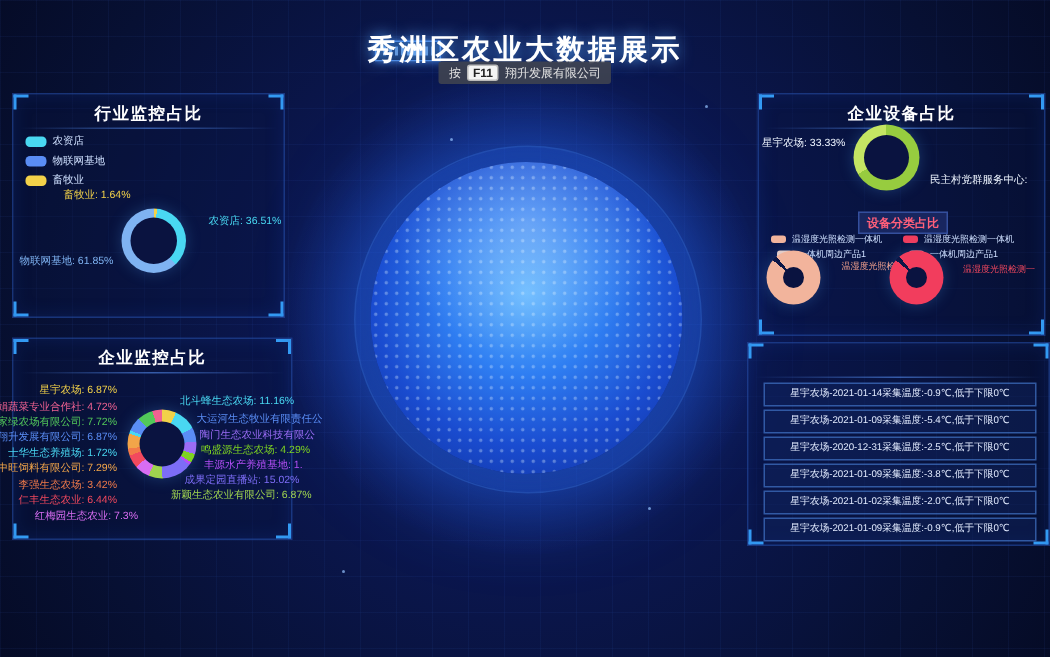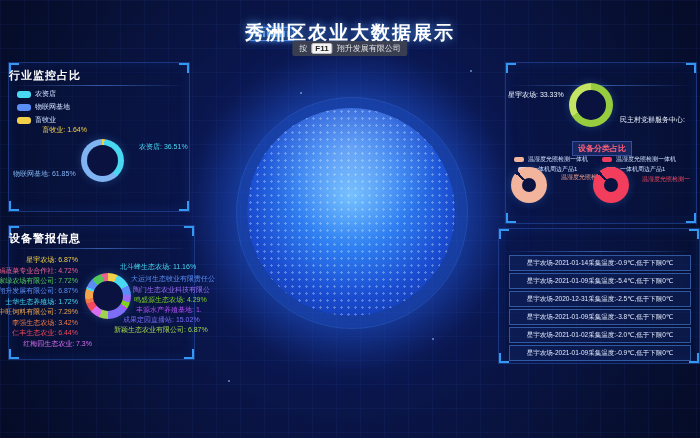--- a/index.html
+++ b/index.html
@@ -26,21 +26,21 @@
   .panel{position:absolute;border:1px solid rgba(46,96,200,.45);background:rgba(10,20,66,.35);
     box-shadow:0 0 12px rgba(20,60,160,.25) inset;}
   .panel{background-image:
     linear-gradient(#38a8ff,#38a8ff),linear-gradient(#38a8ff,#38a8ff),
     linear-gradient(#38a8ff,#38a8ff),linear-gradient(#38a8ff,#38a8ff),
     linear-gradient(#38a8ff,#38a8ff),linear-gradient(#38a8ff,#38a8ff),
     linear-gradient(#38a8ff,#38a8ff),linear-gradient(#38a8ff,#38a8ff);
     background-repeat:no-repeat;
     background-size:10px 2px,2px 10px,10px 2px,2px 10px,10px 2px,2px 10px,10px 2px,2px 10px;
     background-position:0 0,0 0,100% 0,100% 0,0 100%,0 100%,100% 100%,100% 100%;}
-  .ptitle{position:absolute;left:0;top:5px;width:100%;text-align:left;color:#fff;
+  .ptitle{position:absolute;left:0;top:5px;width:100%;text-align:center;color:#fff;
     font-size:11px;font-weight:bold;letter-spacing:1px;}
   .pline{position:absolute;left:4px;right:4px;top:22px;height:1px;
     background:linear-gradient(90deg,transparent,rgba(90,150,255,.55),transparent);}
   
   .lgrow{position:absolute;display:flex;align-items:center;gap:4px;}
   .sw{width:14px;height:7px;border-radius:3px;display:inline-block;}
   .sw2{width:10px;height:5px;border-radius:2px;display:inline-block;}
   .lgtx{font-size:7px;color:#cfe0ff;white-space:nowrap;}
   .tlab{position:absolute;font-size:7px;white-space:nowrap;}
   
@@ -106,21 +106,21 @@
     </div>
     <div class="donut" style="left: 72px; top: 76px; width: 43px; height: 43px; background: conic-gradient(rgb(242, 209, 73) 0%, rgb(242, 209, 73) 1.64%, rgb(73, 216, 242) 1.64%, rgb(73, 216, 242) 38.15%, rgb(127, 179, 242) 38.15%, rgb(127, 179, 242) 100%);">
       <div class="hole" style="inset:6px;"></div>
     </div>
     <div class="tlab" style="left: 14px; top: 62px; width: 64px; text-align: right; color: rgb(242, 209, 73);">畜牧业: 1.64%</div>
     <div class="tlab" style="left: 130px; top: 79px; color: rgb(73, 216, 242);">农资店: 36.51%</div>
     <div class="tlab" style="left: 4px; top: 106px; width: 62px; text-align: right; color: rgb(127, 179, 242);">物联网基地: 61.85%</div>
   </div>
 
   <div class="panel" style="left:8px;top:225px;width:185px;height:133px;overflow:visible;">
-    <div class="ptitle">设备警报信息</div>
+    <div class="ptitle">企业监控占比</div>
     <div class="pline"></div>
     <div class="donut" style="left: 76px; top: 47px; width: 46px; height: 46px; background: conic-gradient(rgb(242, 209, 73) 0%, rgb(242, 209, 73) 6.59%, rgb(73, 216, 242) 6.59%, rgb(73, 216, 242) 17.3%, rgb(90, 141, 245) 17.3%, rgb(90, 141, 245) 24.02%, rgb(155, 109, 247) 24.02%, rgb(155, 109, 247) 29.78%, rgb(126, 211, 33) 29.78%, rgb(126, 211, 33) 33.9%, rgb(180, 79, 247) 33.9%, rgb(180, 79, 247) 35.34%, rgb(125, 109, 247) 35.34%, rgb(125, 109, 247) 49.76%, rgb(159, 211, 79) 49.76%, rgb(159, 211, 79) 56.35%, rgb(216, 109, 242) 56.35%, rgb(216, 109, 242) 63.36%, rgb(242, 73, 94) 63.36%, rgb(242, 73, 94) 69.54%, rgb(242, 122, 73) 69.54%, rgb(242, 122, 73) 72.82%, rgb(242, 165, 73) 72.82%, rgb(242, 165, 73) 79.82%, rgb(73, 216, 242) 79.82%, rgb(73, 216, 242) 81.47%, rgb(90, 141, 245) 81.47%, rgb(90, 141, 245) 88.06%, rgb(82, 200, 90) 88.06%, rgb(82, 200, 90) 95.47%, rgb(240, 98, 146) 95.47%, rgb(240, 98, 146) 100%);">
       <div class="hole" style="inset:8px;"></div>
     </div>
     <div class="tlab" style="right: 116px; top: 29px; color: rgb(242, 209, 73);">星宇农场: 6.87%</div>
     <div class="tlab" style="right: 116px; top: 40px; color: rgb(240, 98, 146);">彩娟蔬菜专业合作社: 4.72%</div>
     <div class="tlab" style="right: 116px; top: 50px; color: rgb(82, 200, 90);">家绿农场有限公司: 7.72%</div>
     <div class="tlab" style="right: 116px; top: 60px; color: rgb(90, 141, 245);">翔升发展有限公司: 6.87%</div>
     <div class="tlab" style="right: 116px; top: 71px; color: rgb(73, 216, 242);">士华生态养殖场: 1.72%</div>
     <div class="tlab" style="right: 116px; top: 81px; color: rgb(242, 165, 73);">中旺饲料有限公司: 7.29%</div>
@@ -130,20 +130,21 @@
     <div class="tlab" style="left: 111px; top: 36px; color: rgb(73, 216, 242);">北斗蜂生态农场: 11.16%</div>
     <div class="tlab" style="left: 122px; top: 48px; color: rgb(90, 141, 245);">大运河生态牧业有限责任公</div>
     <div class="tlab" style="left: 124px; top: 59px; color: rgb(155, 109, 247);">陶门生态农业科技有限公</div>
     <div class="tlab" style="left: 125px; top: 69px; color: rgb(126, 211, 33);">鸣盛源生态农场: 4.29%</div>
     <div class="tlab" style="left: 127px; top: 79px; color: rgb(180, 79, 247);">丰源水产养殖基地: 1.</div>
     <div class="tlab" style="left: 114px; top: 89px; color: rgb(125, 109, 247);">成果定园直播站: 15.02%</div>
     <div class="tlab" style="left: 105px; top: 99px; color: rgb(159, 211, 79);">新颖生态农业有限公司: 6.87%</div>
   </div>
 
   <div class="panel" style="left:505px;top:62px;width:190px;height:160px;">
+    <div class="ptitle">企业设备占比</div>
     <div class="pline"></div>
     <div class="donut" style="left: 63px; top: 20px; width: 44px; height: 44px; background: conic-gradient(rgb(151, 204, 63) 0%, rgb(151, 204, 63) 66.67%, rgb(196, 229, 99) 66.67%, rgb(196, 229, 99) 100%);">
       <div class="hole" style="inset:7px;"></div>
     </div>
     <div class="tlab" style="left: 2px; top: 27px; width: 54px; text-align: right; color: rgb(238, 245, 255);">星宇农场: 33.33%</div>
     <div class="tlab" style="left: 114px; top: 52px; color: rgb(238, 245, 255);">民主村党群服务中心:</div>
 
     <div class="slab" style="left: 66px; top: 78px; width: 58px; color: rgb(255, 95, 122);">设备分类占比</div>
     <div class="lgrow" style="left:8px;top:92px;">
       <span class="sw2" style="background: rgb(242, 180, 156);"></span>

